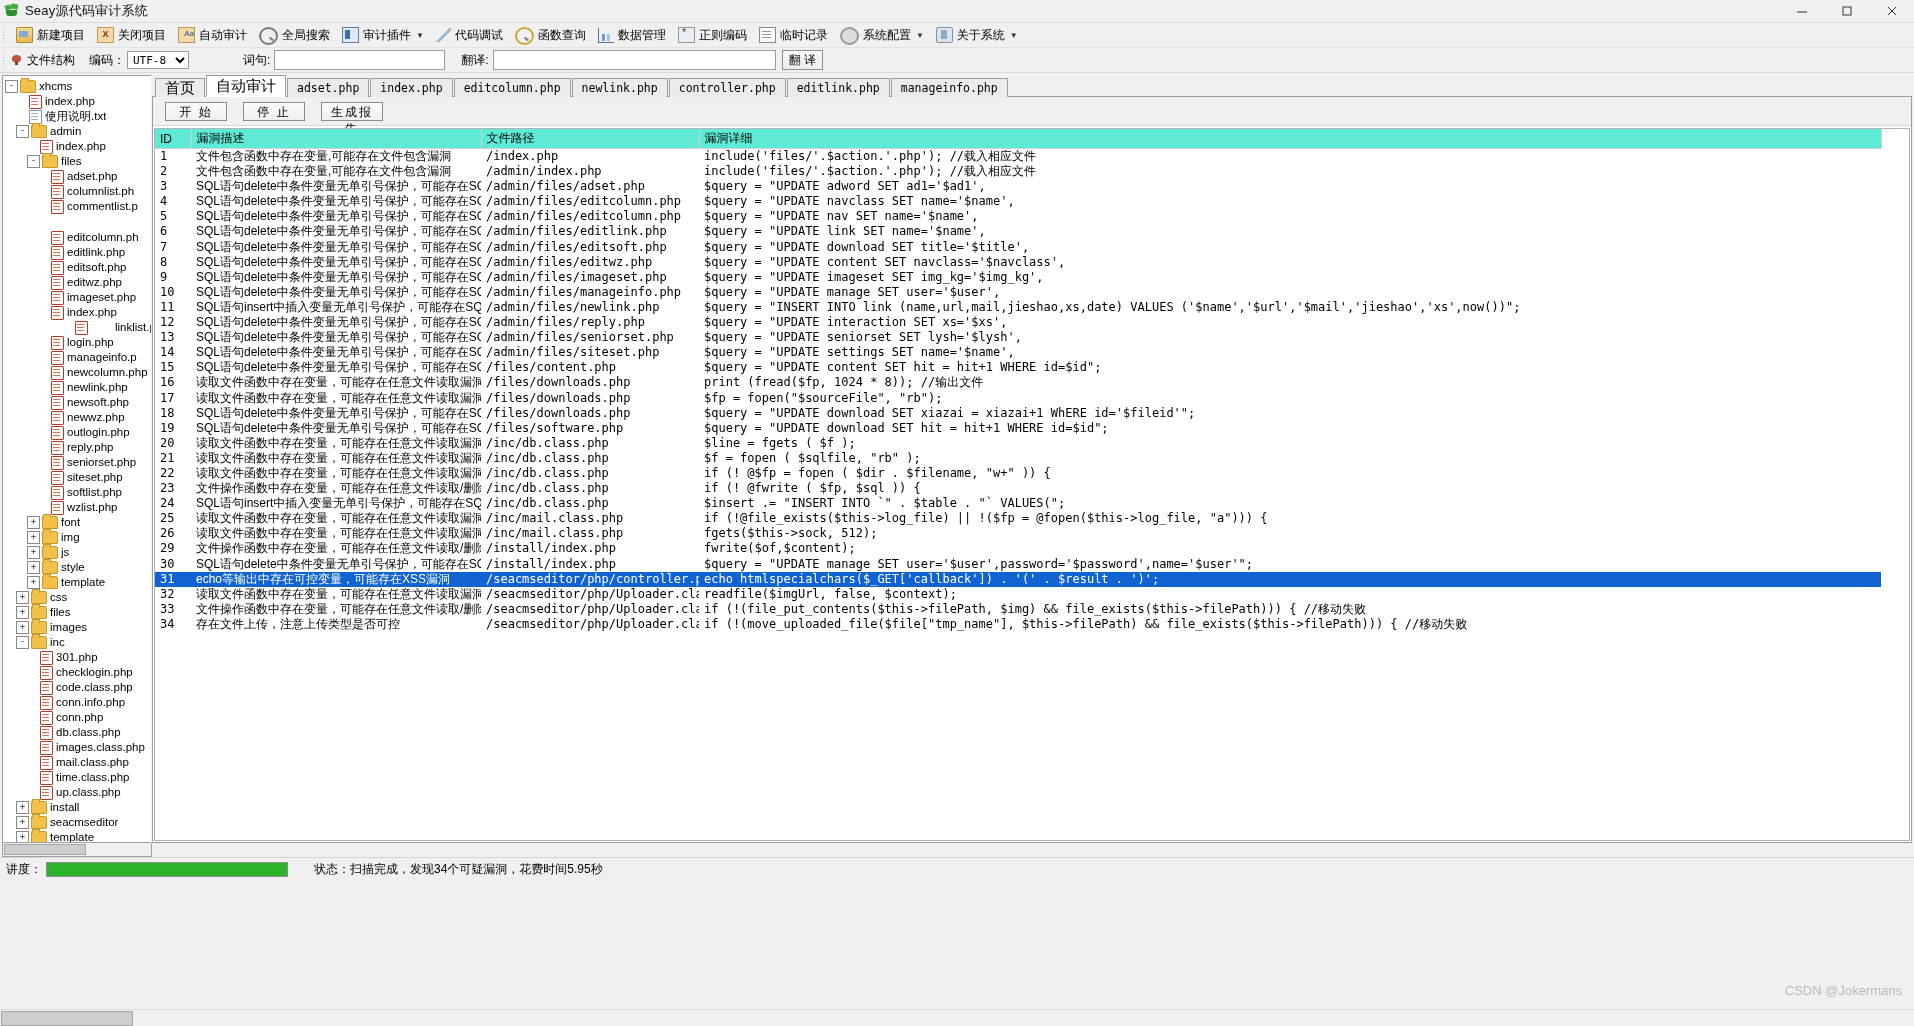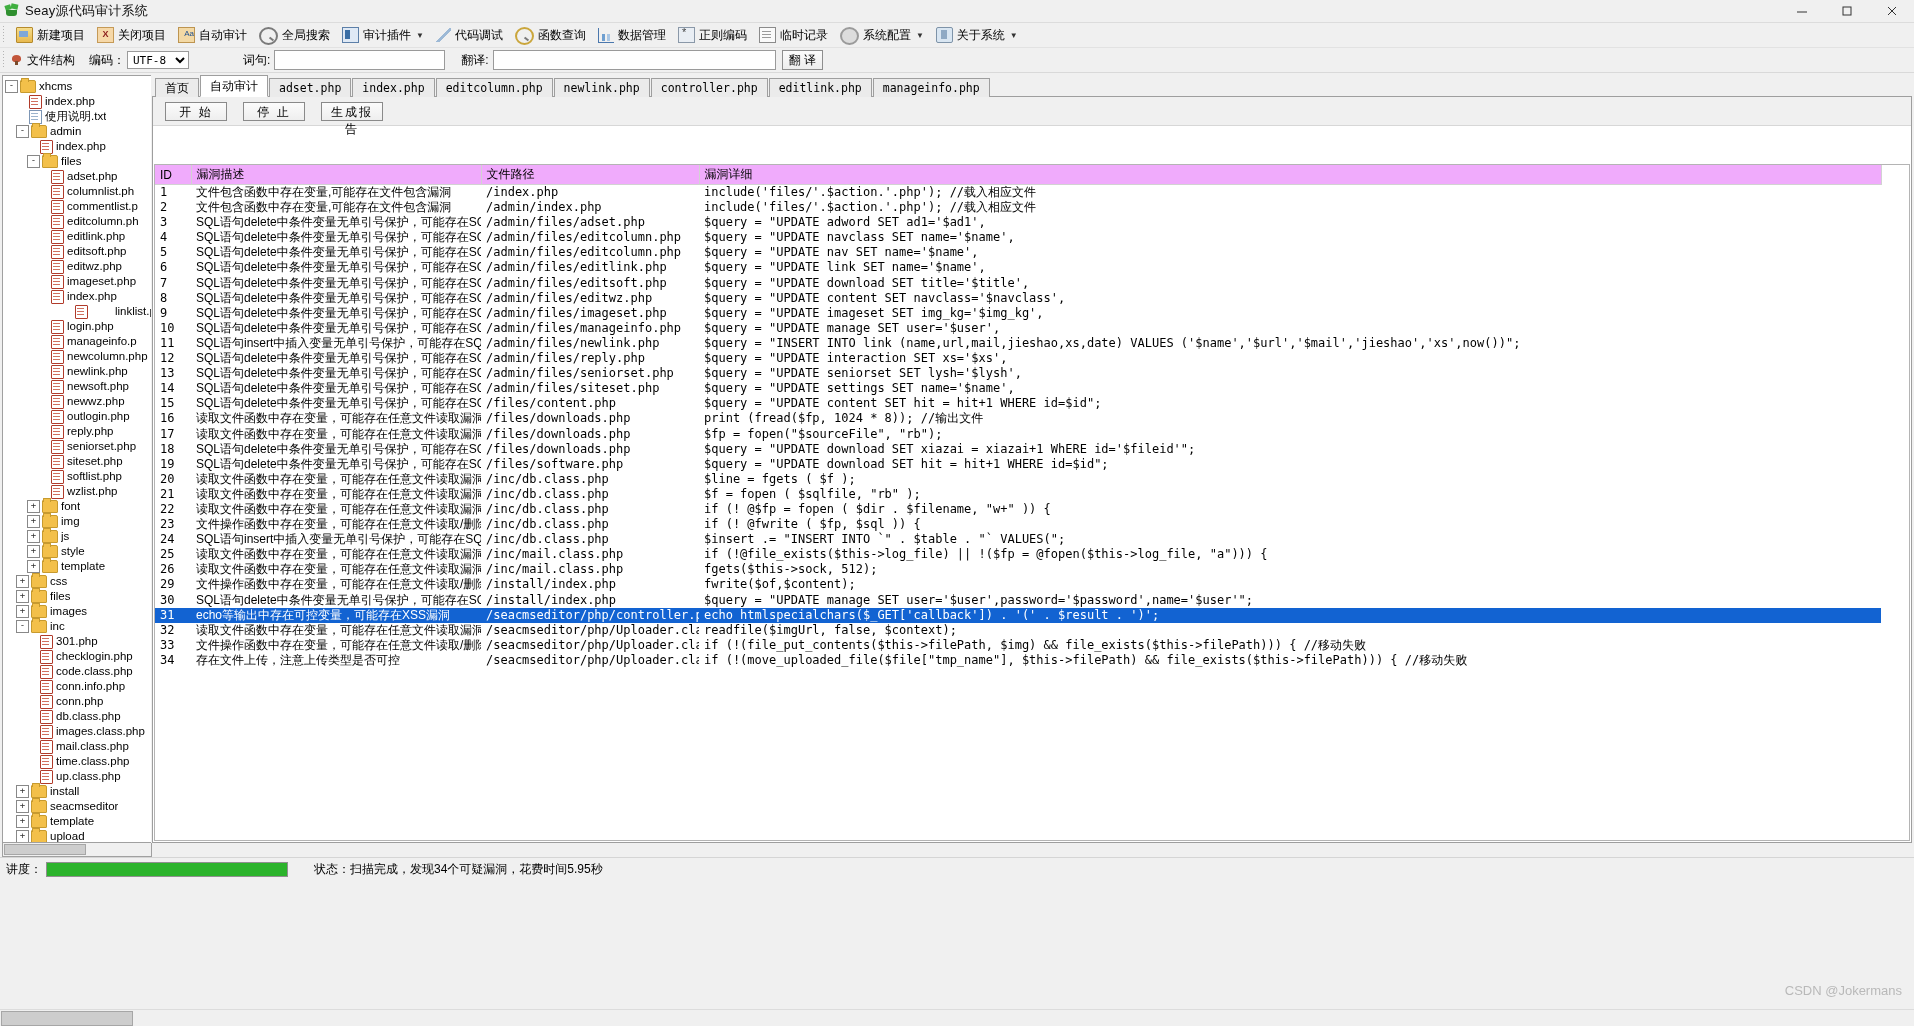--- a/index.html
+++ b/index.html
@@ -115,42 +115,42 @@
   #hsplit{height:13px;background:#f0f0f0;margin-left:2px;width:148px;border:1px solid #a0a0a0;border-top:none;
      position:relative;}
   #hsplit .thumb{position:absolute;left:1px;top:1px;height:9px;width:80px;background:#cdcdcd;border:1px solid #a6a6a6;}
 
   #right{flex:1;margin:2px 2px 0 1px;display:flex;flex-direction:column;min-width:0;}
 
   
   #tabs{display:flex;align-items:flex-end;height:21px;padding-left:3px;
      border-bottom:1px solid #9e9e9e;background:#f0f0f0;}
   .tab{
-    height:18px;line-height:18px;padding:0 9px;font-size:12px;
+    height:18px;line-height:18px;padding:0 9px;font-size:15px;
     border:1px solid #9e9e9e;border-bottom:none;background:#ebebeb;
     margin-right:1px;white-space:nowrap;position:relative;top:1px;
   }
   .tab.mono{font-family:"DejaVu Sans Mono","Liberation Mono",monospace;font-size:11.5px;}
   .tab.active{background:#fff;height:20px;line-height:20px;top:1px;border-bottom:1px solid #fff;z-index:2;}
 
   
   #pane{flex:1;background:#fff;border:1px solid #9e9e9e;border-top:none;
-     display:flex;flex-direction:column;min-height:0;gap:36px;}
+     display:flex;flex-direction:column;min-height:0;}
   #actions{height:28px;display:flex;align-items:center;padding-left:12px;background:#f0f0f0;
      border-bottom:1px solid #d7d7d7;}
   #actions button{
     width:62px;height:19px;margin-right:16px;border:1px solid #8a8a8a;
     background:linear-gradient(#fcfcfc,#eeeeee);font-size:12px;letter-spacing:2px;cursor:default;
     font-family:"Liberation Sans",sans-serif;
   }
   #grid-wrap{flex:1;margin:2px 1px 1px 1px;border:1px solid #b4b4b4;background:#fff;overflow:hidden;position:relative;}
   table#grid{border-collapse:collapse;table-layout:fixed;width:1726px;font-size:12px;}
   table#grid th{
     font-weight:normal;text-align:left;padding:1px 0 1px 5px;height:17px;
-    border-right:1px solid #d2d2d2;border-bottom:1px solid #d2d2d2;background:#f0abfc;font-size:12px;
+    border-right:1px solid #d2d2d2;border-bottom:1px solid #d2d2d2;background:#5eead4;font-size:12px;
   }
   table#grid td{
     padding:0 0 0 5px;height:15.1px;line-height:15.1px;white-space:nowrap;overflow:hidden;
     font-size:12px;border:none;
   }
   col.c-id{width:36px;}
   col.c-desc{width:290px;}
   col.c-path{width:218px;}
   col.c-detail{width:1182px;}
   td.id{font-family:"DejaVu Sans Mono","Liberation Mono",monospace;font-size:11.5px;}
@@ -315,21 +315,21 @@
         <div class="node" style="padding-left: 33px;">
           <span class="exp blank"></span>
           <span class="ic-file"></span>
           <span class="lbl">columnlist.ph</span>
         </div>
         <div class="node" style="padding-left: 33px;">
           <span class="exp blank"></span>
           <span class="ic-file"></span>
           <span class="lbl">commentlist.p</span>
         </div>
-        <div class="node" style="padding-left: 33px;">
+        <div class="node" style="padding-left: 33px; margin-top: 16px;">
           <span class="exp blank"></span>
           <span class="ic-file"></span>
           <span class="lbl">editcolumn.ph</span>
         </div>
         <div class="node" style="padding-left: 33px;">
           <span class="exp blank"></span>
           <span class="ic-file"></span>
           <span class="lbl">editlink.php</span>
         </div>
         <div class="node" style="padding-left: 33px;">

